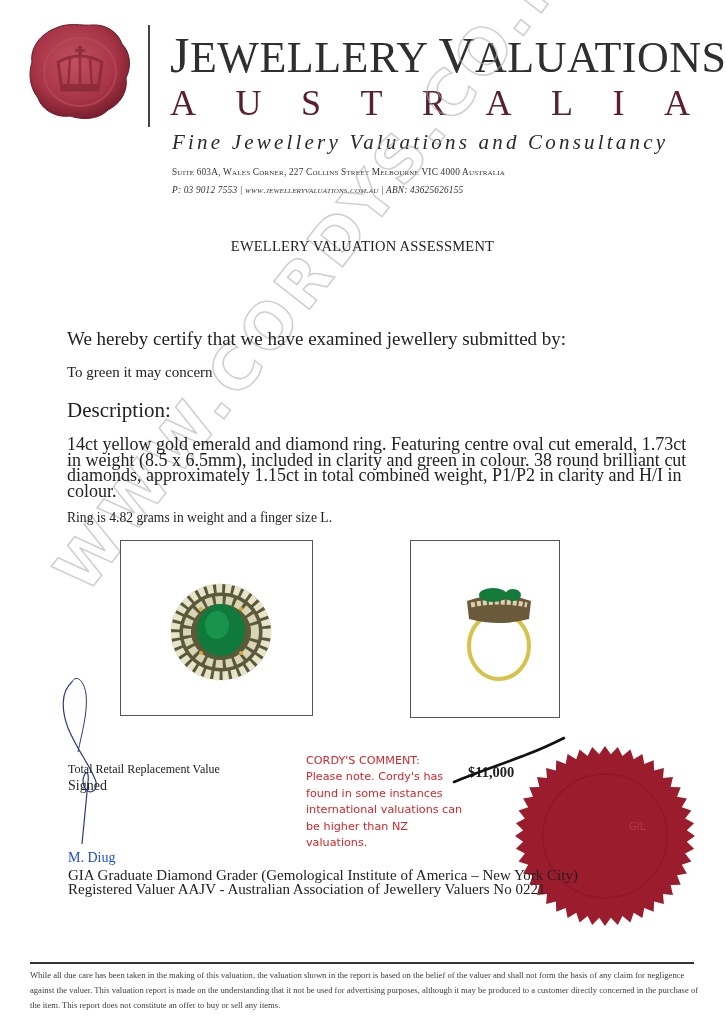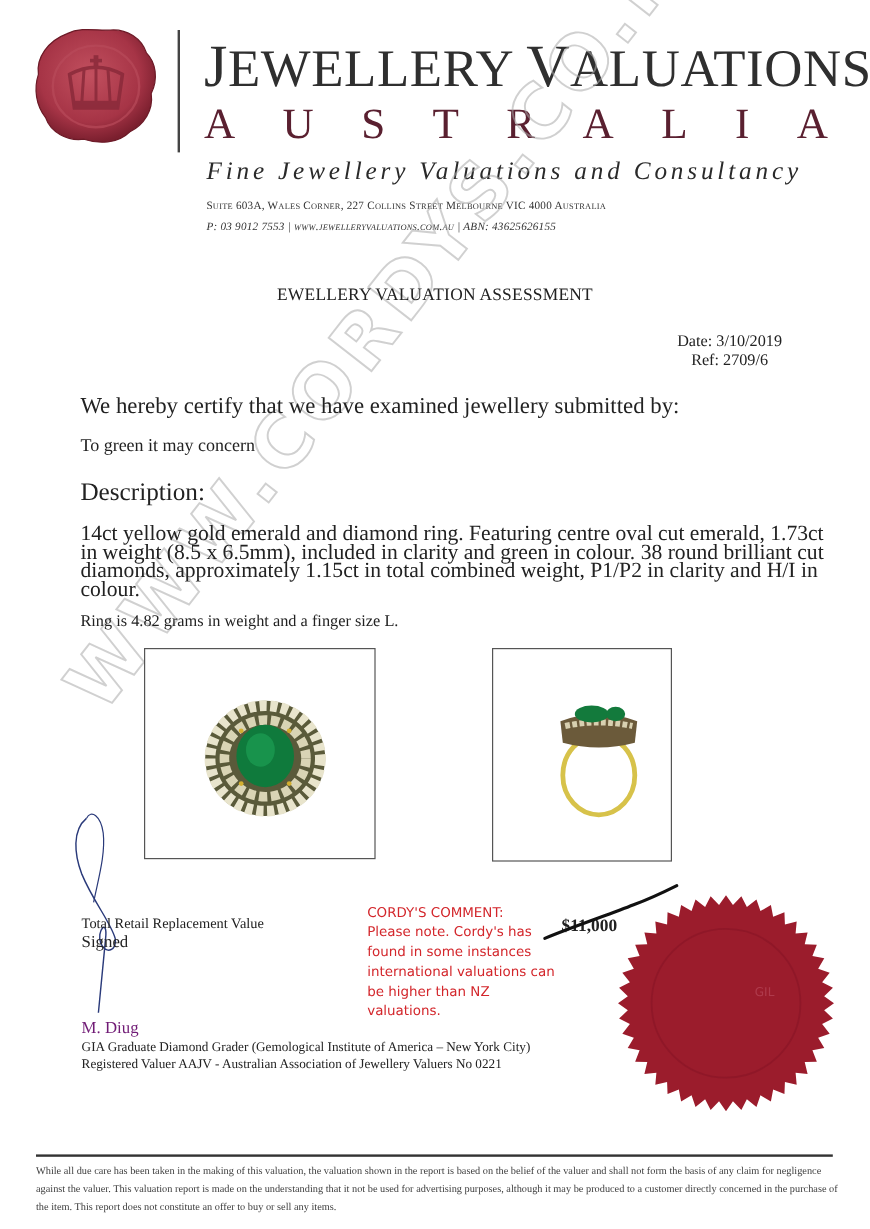--- a/index.html
+++ b/index.html
@@ -53,22 +53,22 @@
     .photo-frame svg { position: absolute; left: 0; top: 0; }
 
     
     .value-label { position: absolute; left: 68px; top: 762px; font-size: 12px; font-weight: normal; color: #222; white-space: nowrap; }
     .signed-label { position: absolute; left: 68px; top: 778px; font-size: 14px; color: #222; }
     .value-amount { position: absolute; left: 468px; top: 764px; font-size: 14.5px; font-weight: bold; color: #222; }
     .comment {
       position: absolute; left: 306px; top: 753px; width: 160px;
       font-family: "DejaVu Sans", "Liberation Sans", sans-serif; font-size: 11.2px; line-height: 16.4px; color: #d3262b;
     }
-    .valuer-name { position: absolute; left: 68px; top: 850px; font-size: 14px; color: #701a75; }
-    .valuer-cred { position: absolute; left: 68px; font-size: 11px; color: #222; white-space: nowrap; }
+    .valuer-name { position: absolute; left: 68px; top: 850px; font-size: 14px; color: #1d4ed8; }
+    .valuer-cred { position: absolute; left: 68px; font-size: 15px; color: #222; white-space: nowrap; }
     .cred-1 { top: 867px; }
     .cred-2 { top: 881px; }
 
     .red-seal { position: absolute; left: 505px; top: 740px; width: 200px; height: 190px; }
     .signature { position: absolute; left: 58px; top: 672px; width: 60px; height: 180px; }
     .strike { position: absolute; left: 448px; top: 736px; width: 120px; height: 50px; }
 
     
     .footer-rule { position: absolute; left: 30px; top: 962px; width: 664px; height: 2px; background: #333; }
     .footer-text {
@@ -125,24 +125,20 @@
     <span>A</span>
   </div>
 
   <div class="tagline">Fine Jewellery Valuations and Consultancy</div>
   <div class="addr-line addr-1">Suite 603A, Wales Corner, 227 Collins Street Melbourne VIC 4000 Australia</div>
   <div class="addr-line addr-2">P: 03 9012 7553  |  www.jewelleryvaluations.com.au  |  ABN: 43625626155</div>
 
   <div class="watermark">WWW.CORDYS.CO.NZ</div>
 
   <div class="doc-heading">EWELLERY VALUATION ASSESSMENT</div>
-  <div class="date-ref">
-    <div>Date: 3/10/2019</div>
-    <div>Ref: 2709/6</div>
-  </div>
   <div class="certify">We hereby certify that we have examined jewellery submitted by:</div>
   <div class="recipient">To green it may concern</div>
   <div class="desc-heading">Description:</div>
   <div class="desc-para">14ct yellow gold emerald and diamond ring. Featuring centre oval cut emerald, 1.73ct in weight (8.5 x 6.5mm), included in clarity and green in colour. 38 round brilliant cut diamonds, approximately 1.15ct in total combined weight, P1/P2 in clarity and H/I in colour.</div>
   <div class="desc-para2">Ring is 4.82 grams in weight and a finger size L.</div>
 
   <div class="photo-frame photo-1">
     <svg width="193" height="176" viewBox="0 0 193 176">
       <ellipse cx="100" cy="91" rx="50" ry="48" fill="#5a5a3a"></ellipse>
       <ellipse cx="100" cy="91" rx="46" ry="44" fill="none" stroke="#e8e4cc" stroke-width="9" stroke-dasharray="6 3"></ellipse>

